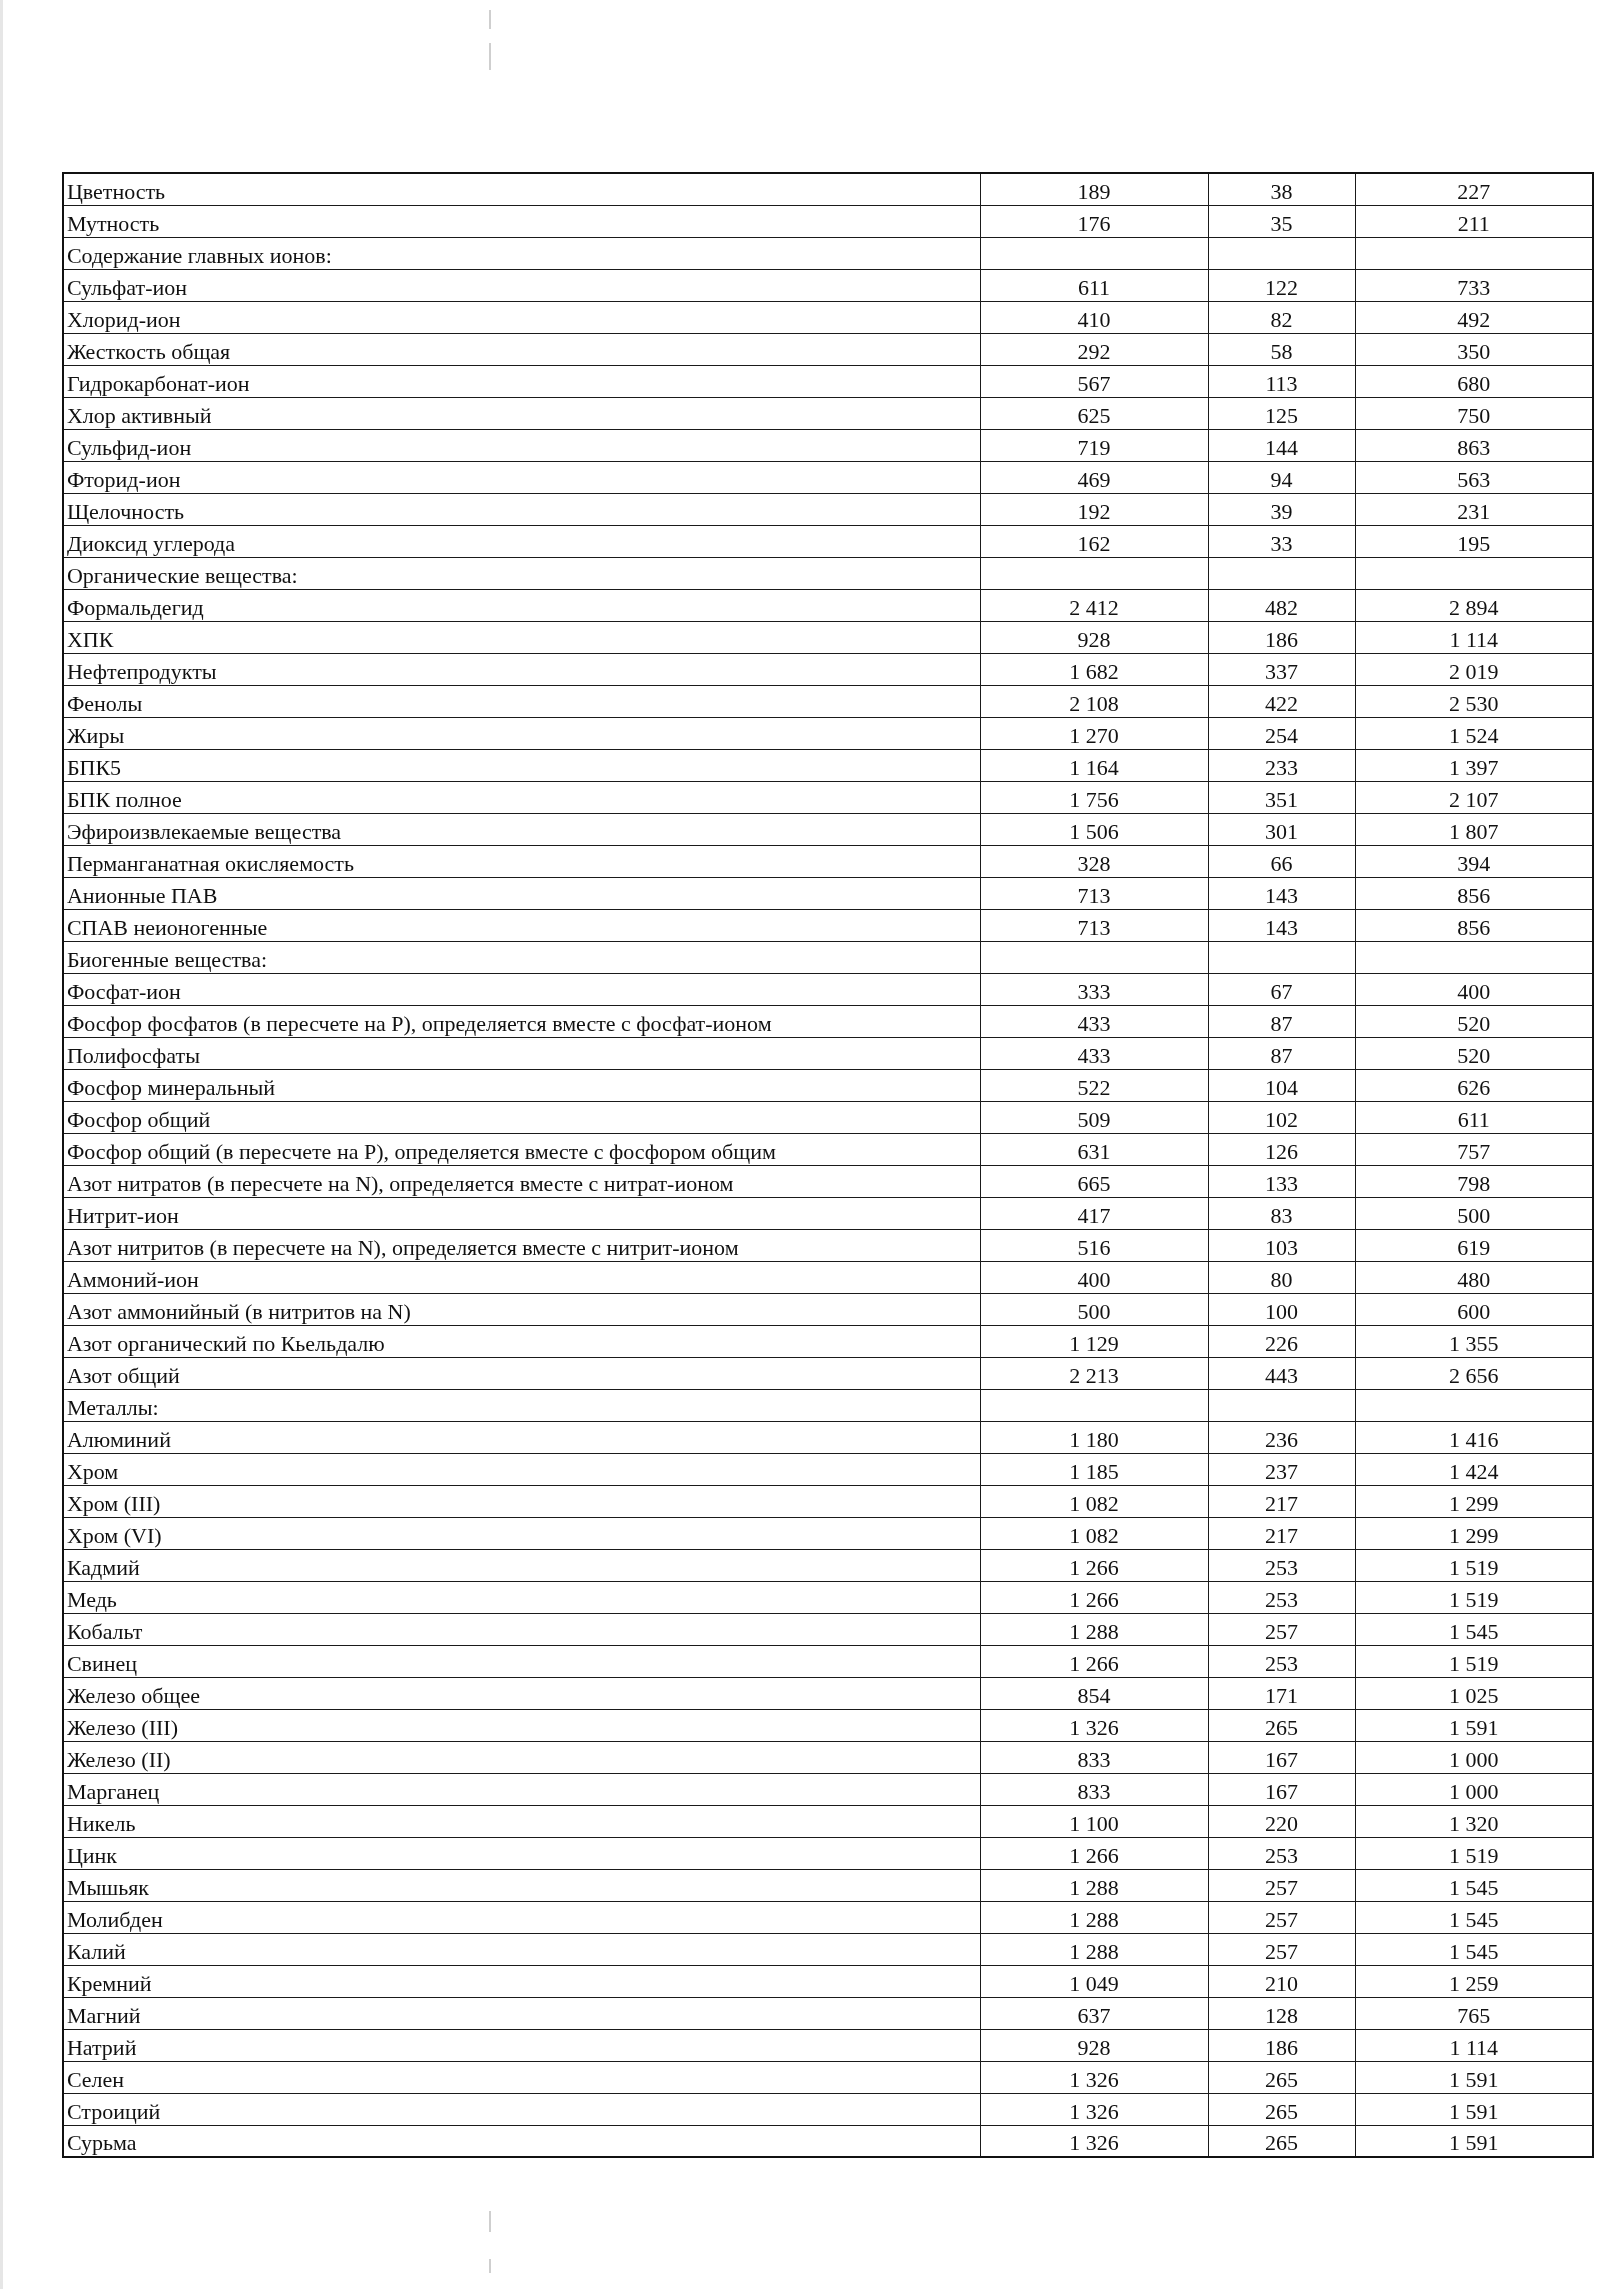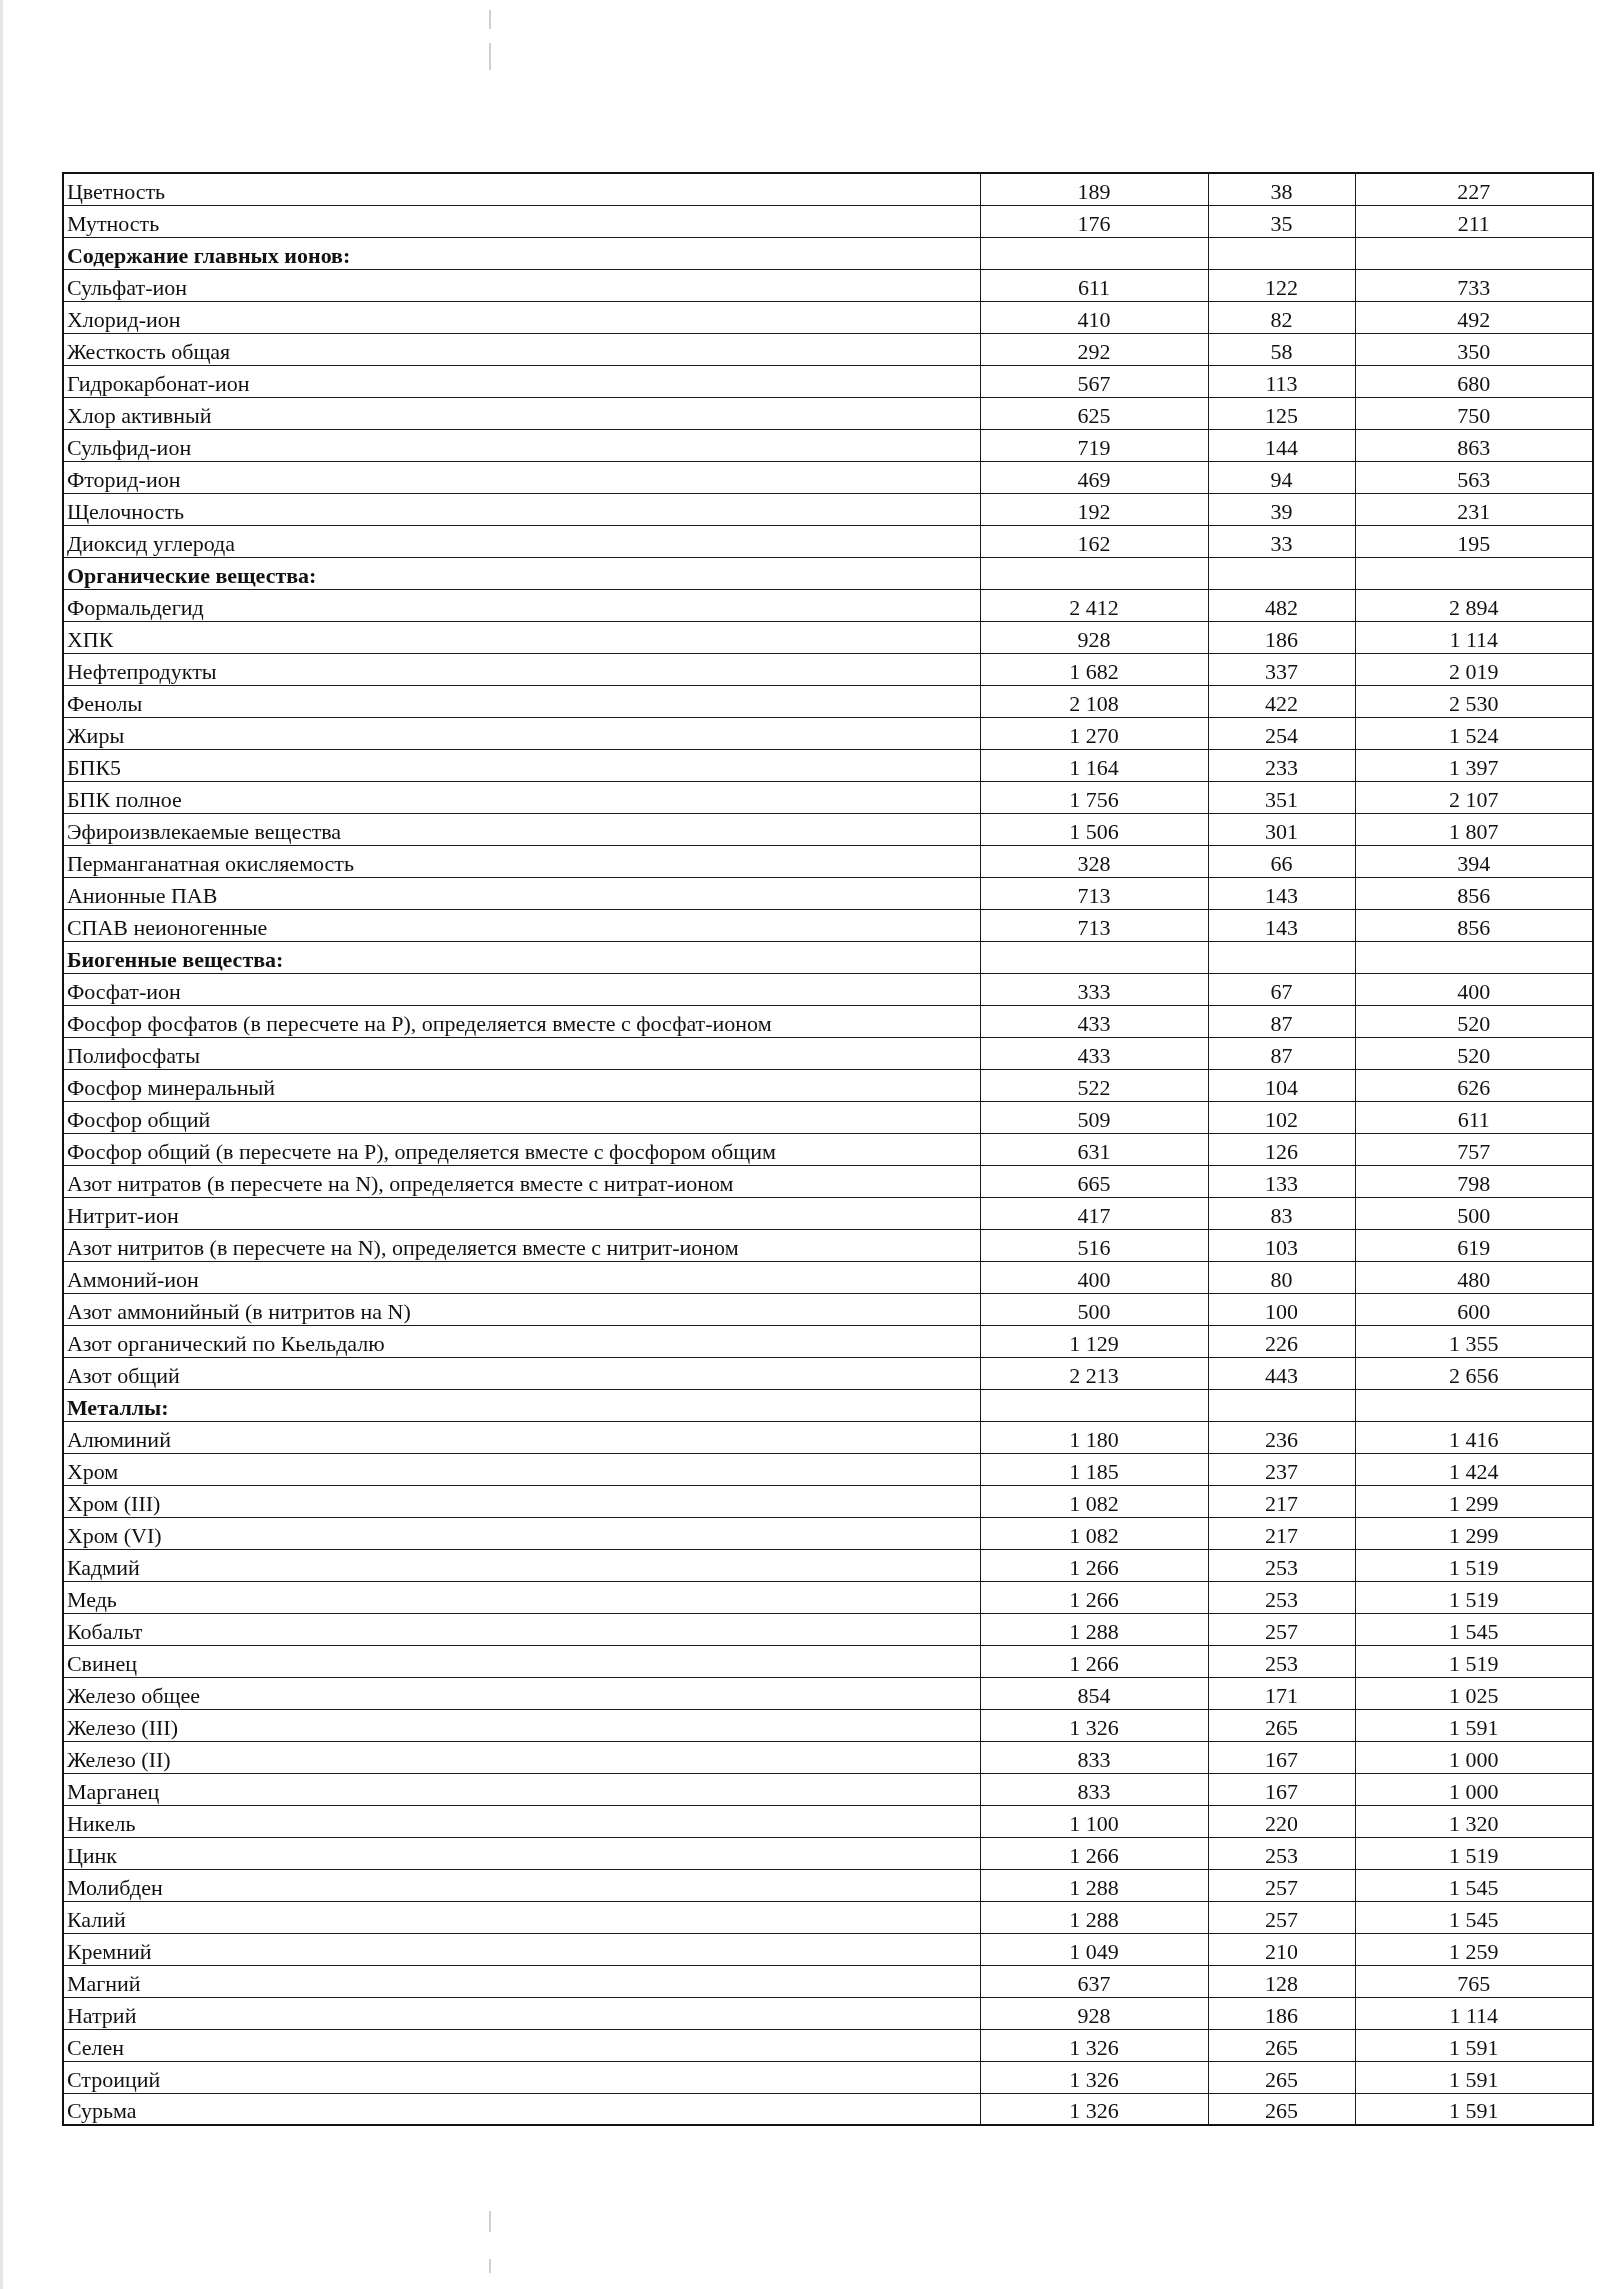--- a/index.html
+++ b/index.html
@@ -12,21 +12,21 @@
     border-collapse: collapse; table-layout: fixed;
     border: 2.9px solid #111;
   }
   table.data-table td {
     border: 1.9px solid #1a1a1a; height: 28px; padding: 0 2.9px;
     font-size: 22px; line-height: 27px; vertical-align: bottom; white-space: nowrap; overflow: hidden;
   }
   table.data-table tr { height: 32px; }
   td.name { text-align: left; }
   td.num { text-align: center; vertical-align: top; line-height: 25px; }
-  tr.section td.name { font-weight: bold; }
+  tr.section td.name { font-weight: normal; }
   col.c1 { width: 917px; }
   col.c2 { width: 228px; }
   col.c3 { width: 147px; }
   col.c4 { width: 238px; }
 </style>
 </head>
 <body>
 
 <div class="page-edge"></div>
 <div class="scan-mark" style="left:489px; top:9.7px; height:19.3px;"></div>
@@ -354,20 +354,26 @@
         <td class="num">220</td>
         <td class="num">1 320</td>
       </tr>
       <tr>
         <td class="name">Цинк</td>
         <td class="num">1 266</td>
         <td class="num">253</td>
         <td class="num">1 519</td>
       </tr>
       <tr>
+        <td class="name">Мышьяк</td>
+        <td class="num">1 288</td>
+        <td class="num">257</td>
+        <td class="num">1 545</td>
+      </tr>
+      <tr>
         <td class="name">Молибден</td>
         <td class="num">1 288</td>
         <td class="num">257</td>
         <td class="num">1 545</td>
       </tr>
       <tr>
         <td class="name">Калий</td>
         <td class="num">1 288</td>
         <td class="num">257</td>
         <td class="num">1 545</td>

